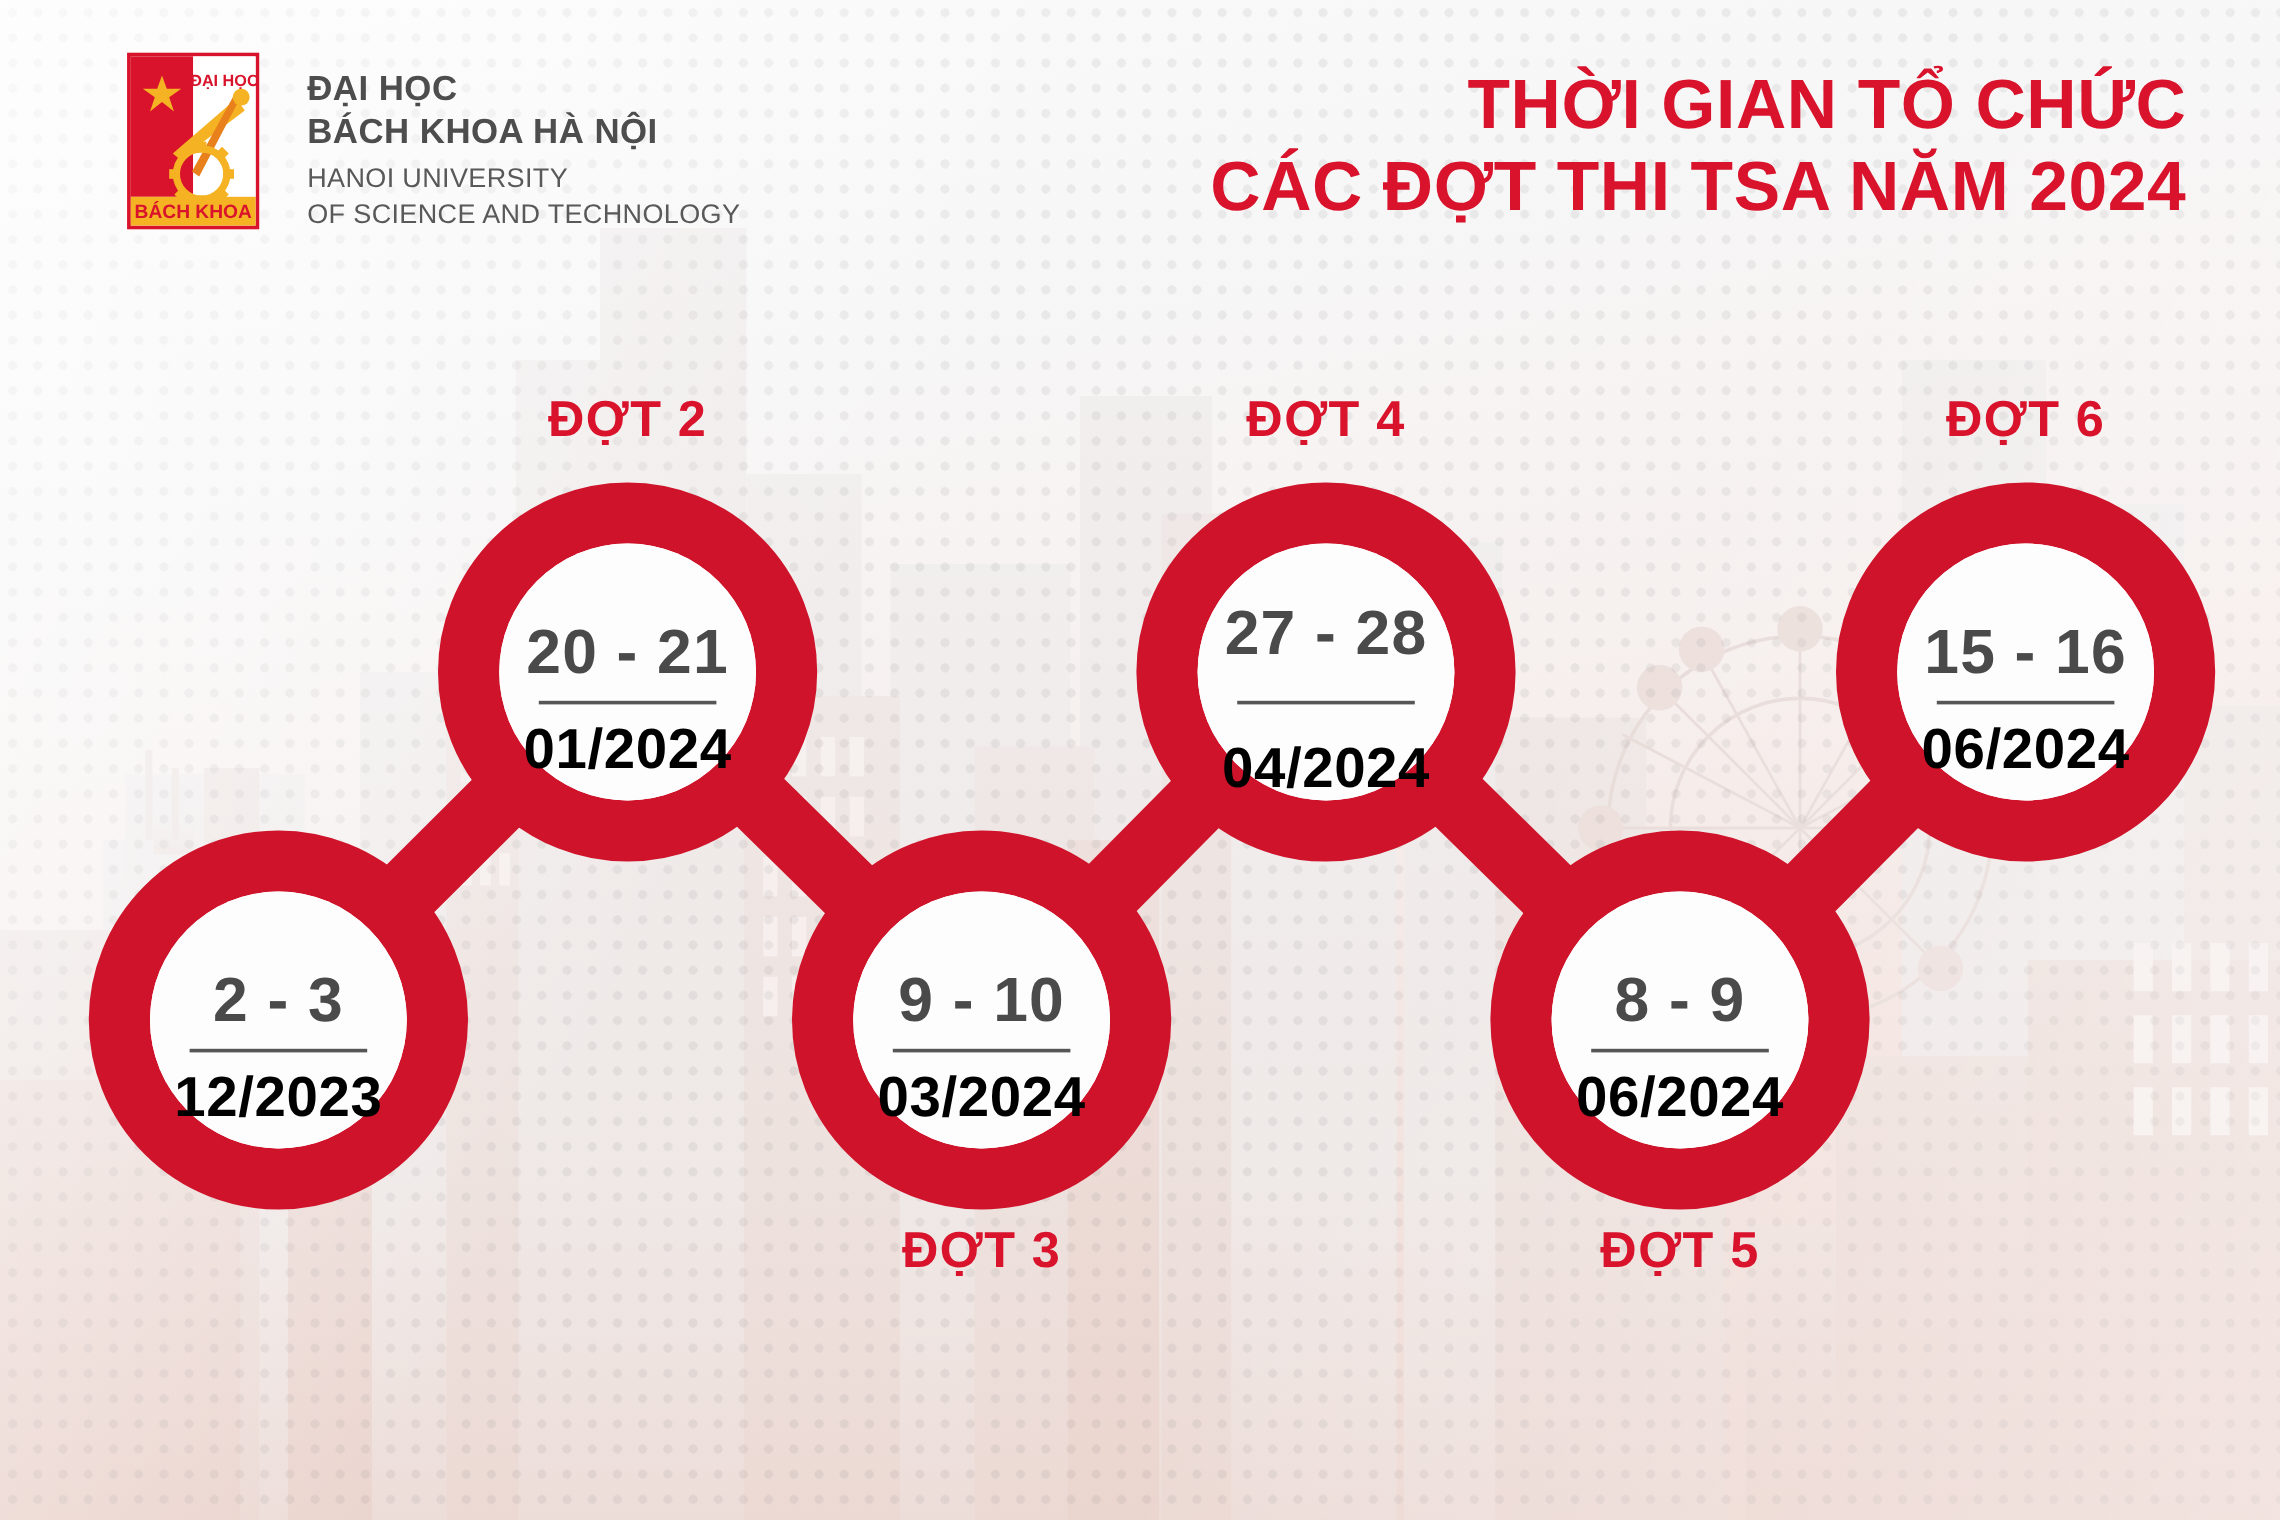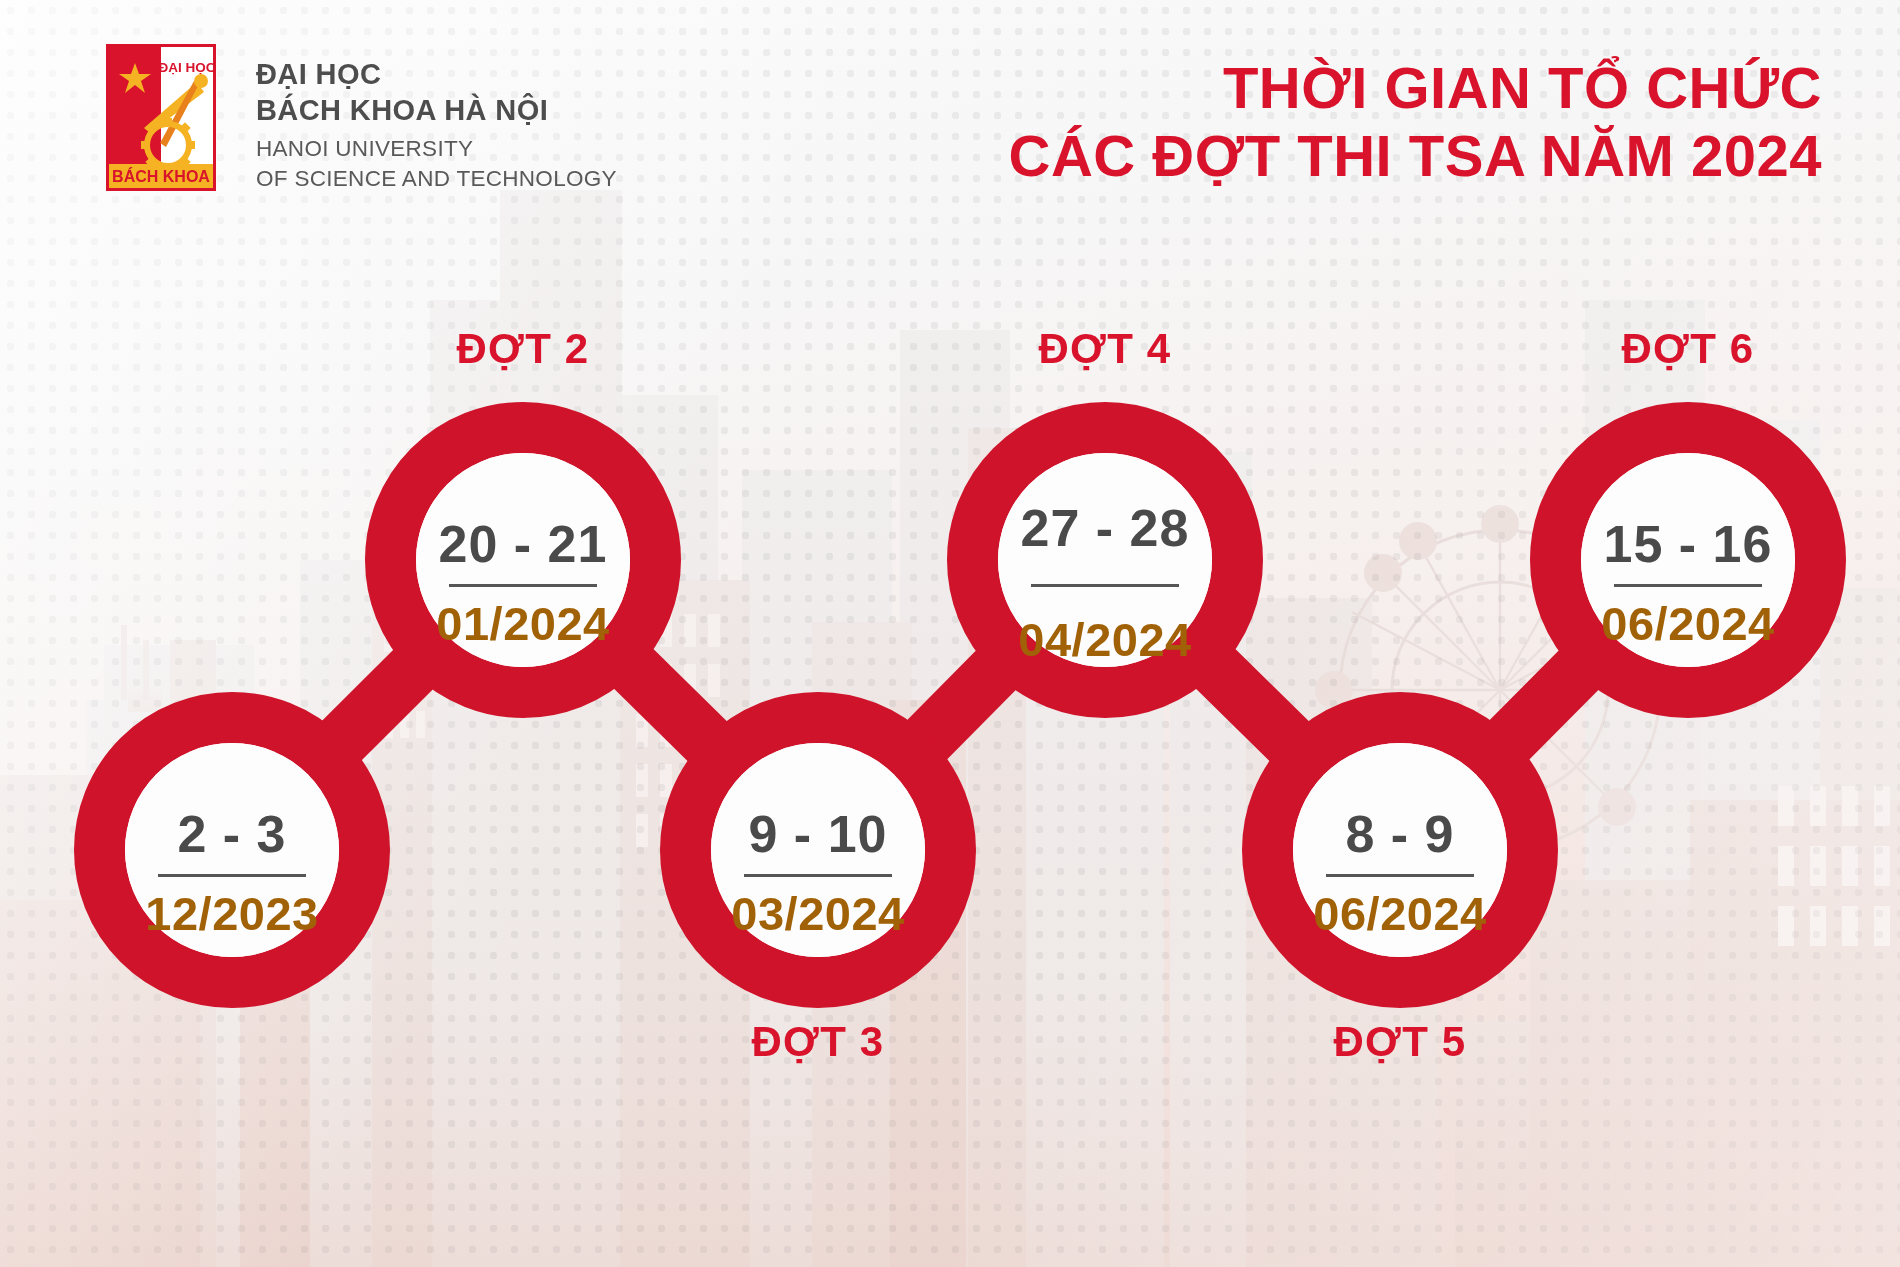--- a/index.html
+++ b/index.html
@@ -128,21 +128,21 @@
   }
   .node .rule {
     width: 148px;
     height: 3px;
     background: #565656;
     margin: 14px 0 13px 0;
   }
   .node .month {
     font-size: 47px;
     font-weight: 700;
-    color: #a16207;
+    color: #000000;
     letter-spacing: 0.5px;
     line-height: 1;
     white-space: nowrap;
   }
 
   .node-label {
     position: absolute;
     color: #d8132b;
     font-size: 42px;
     font-weight: 800;

